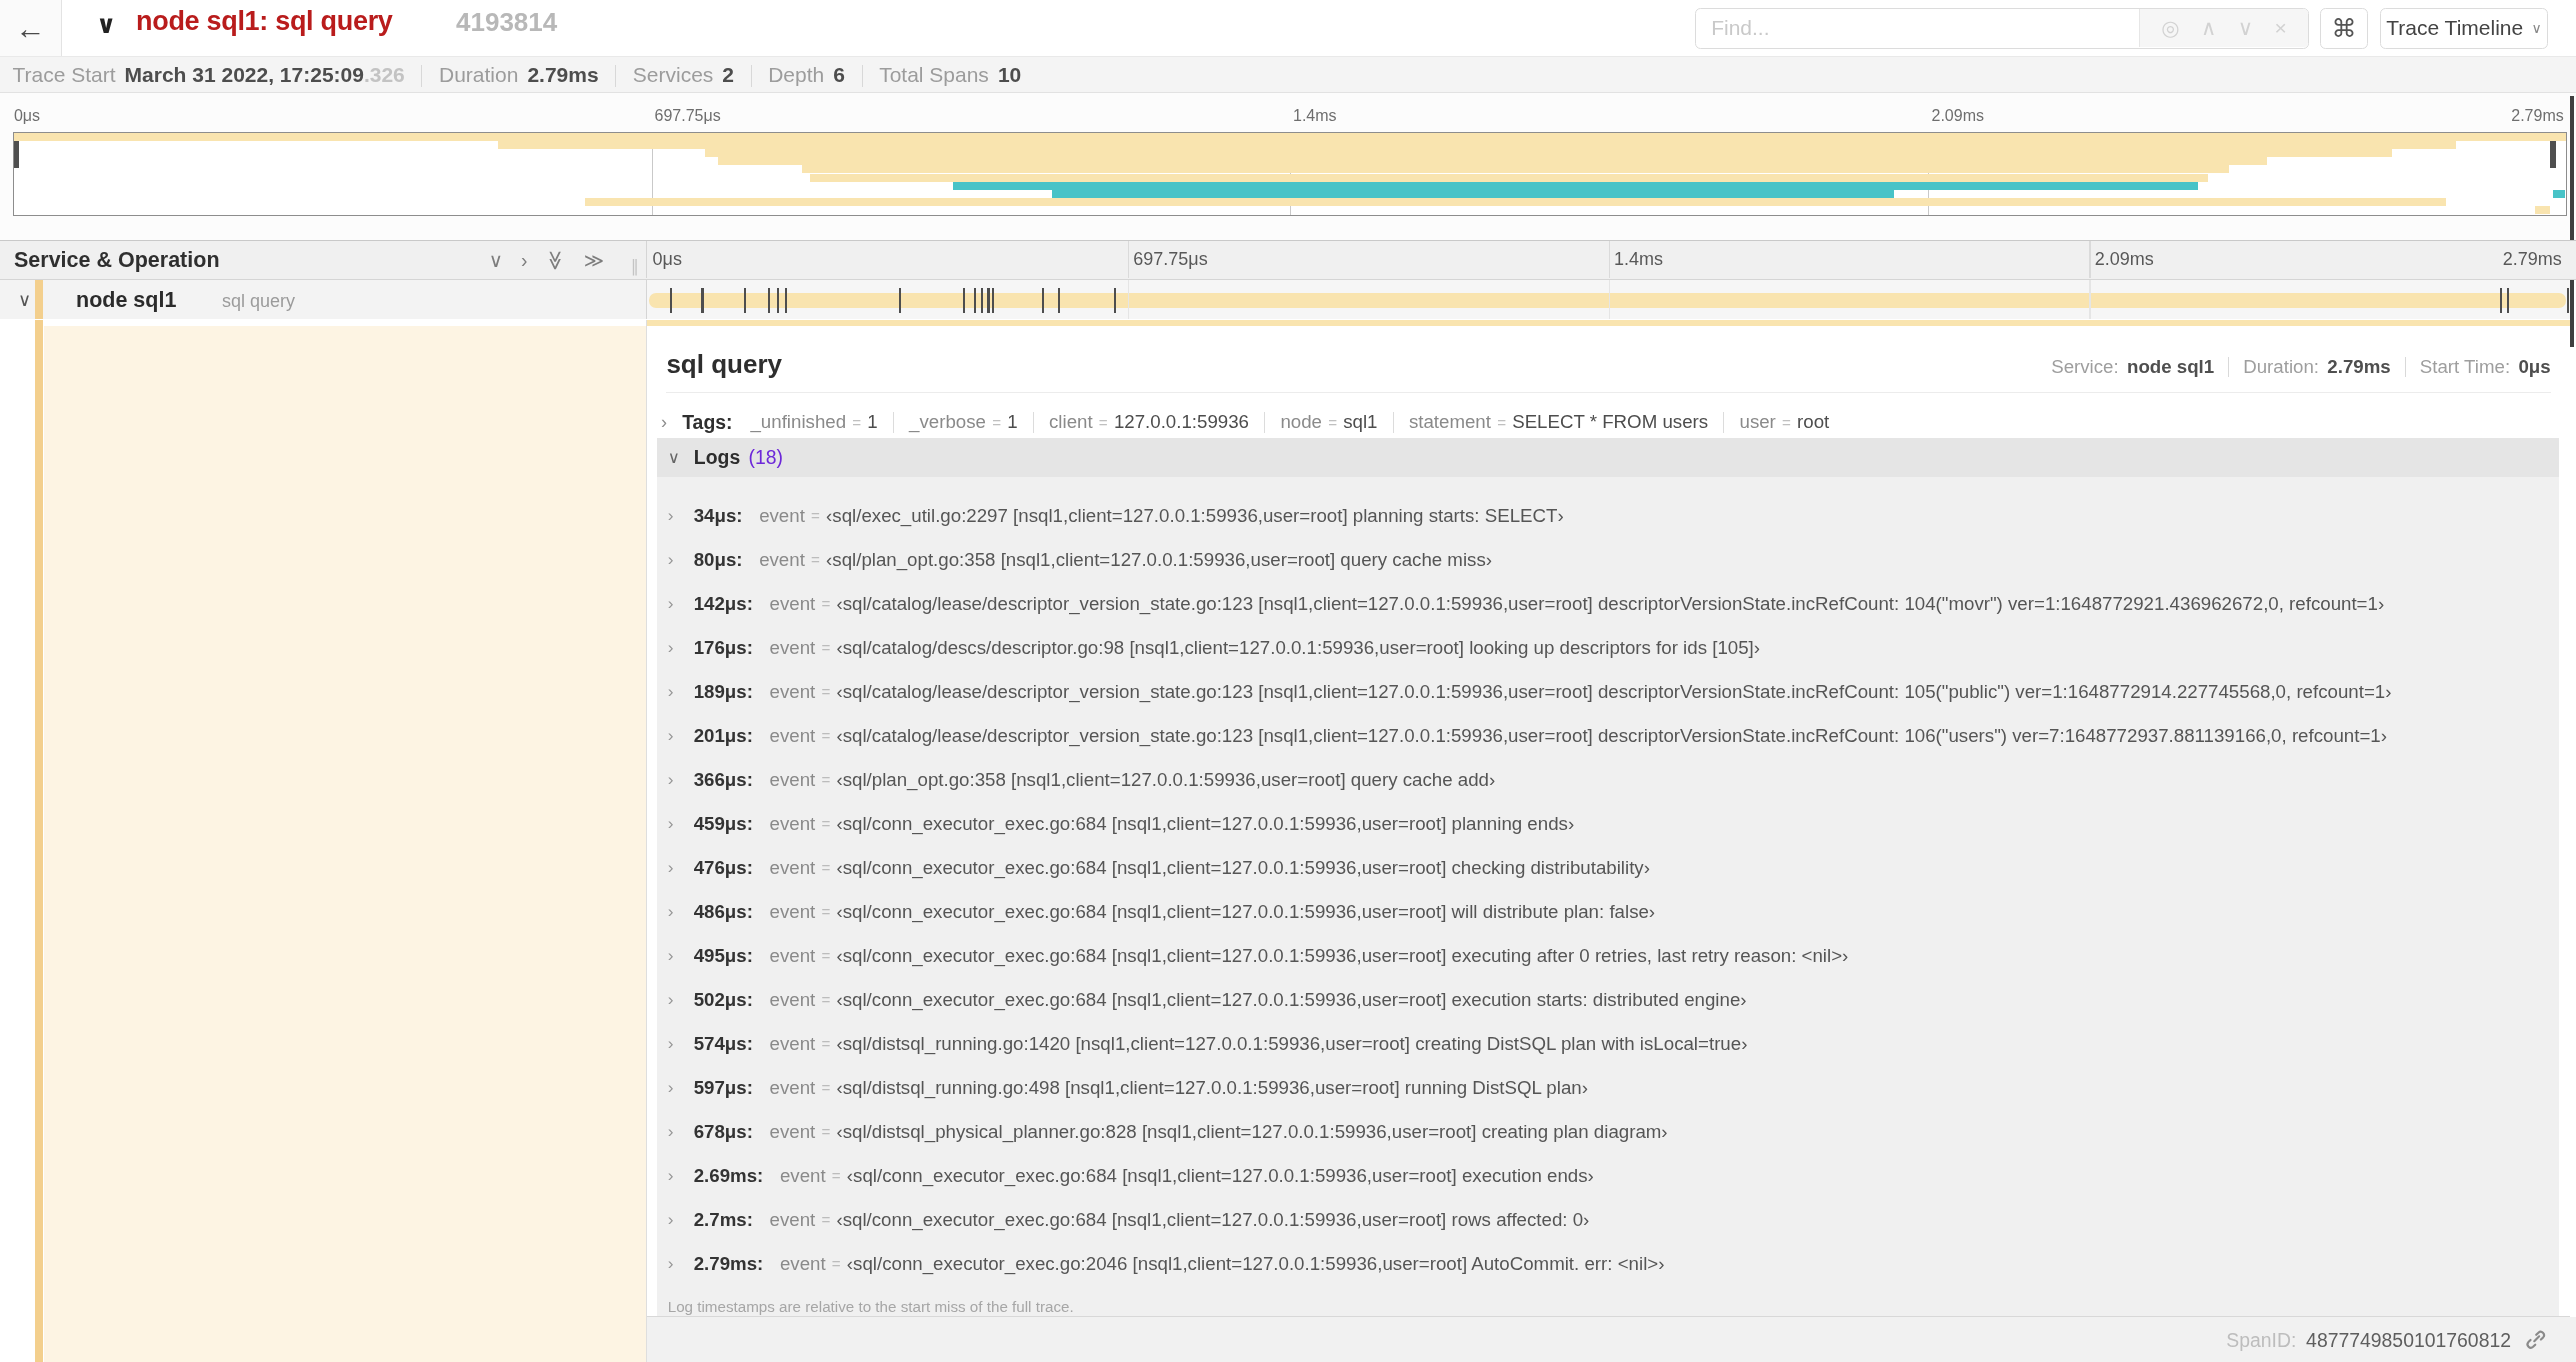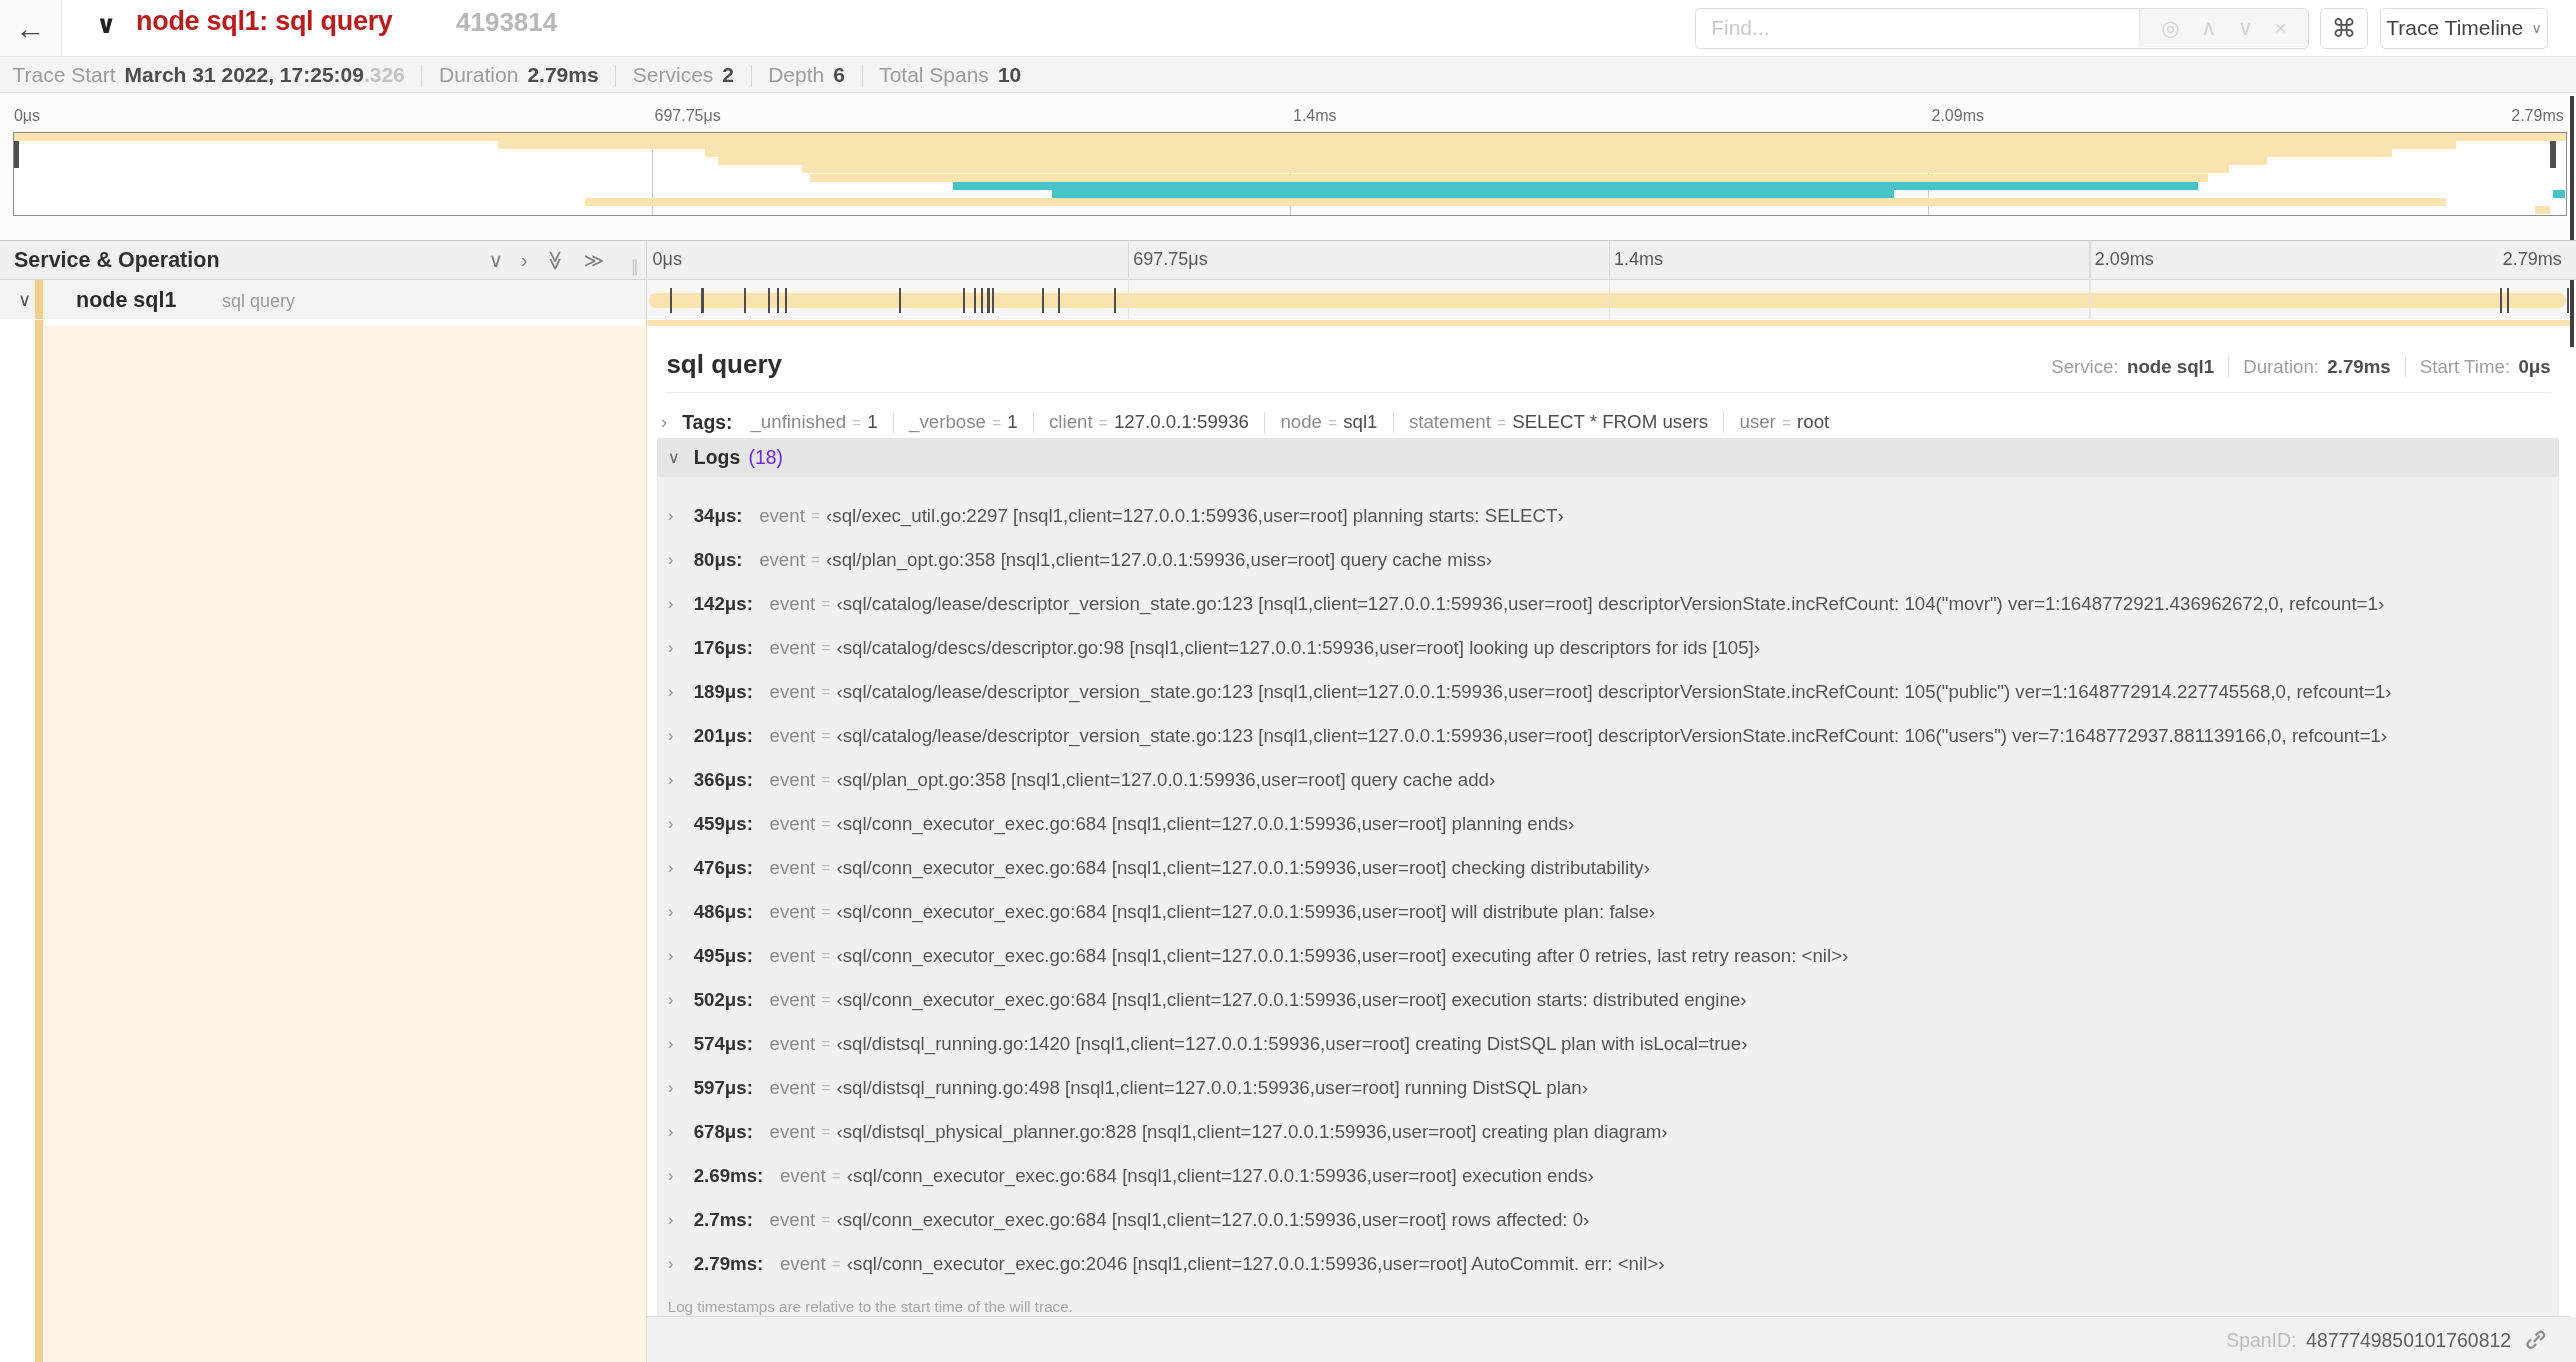--- a/index.html
+++ b/index.html
@@ -460,21 +460,21 @@
     <span class="log-val">‹sql/conn_executor_exec.go:684 [nsql1,client=127.0.0.1:59936,user=root] rows affected: 0›</span>
   </div>
           <div class="log-row">
     <span class="log-chev">›</span>
     <span class="log-time">2.79ms:</span>
     <span class="log-key">event</span>
     <span class="log-eq">=</span>
     <span class="log-val">‹sql/conn_executor_exec.go:2046 [nsql1,client=127.0.0.1:59936,user=root] AutoCommit. err: &lt;nil&gt;›</span>
   </div>
         </div>
-      <div id="logs-foot">Log timestamps are relative to the start time of the will trace.</div>
+      <div id="logs-foot">Log timestamps are relative to the start miss of the full trace.</div>
     </div>
   </div>
 </div>
 
 <div id="spanid-row">
   <span id="spanid-label">SpanID:</span>
   <span id="spanid-value">4877749850101760812</span>
   <span id="link-icon">
     <svg width="23.5" height="23.5" viewBox="0 0 24 24" fill="none" stroke="#8a8a8a" stroke-width="2.2" stroke-linecap="round">
       <path d="M10.5 13.5 L15.5 8.5"></path>

